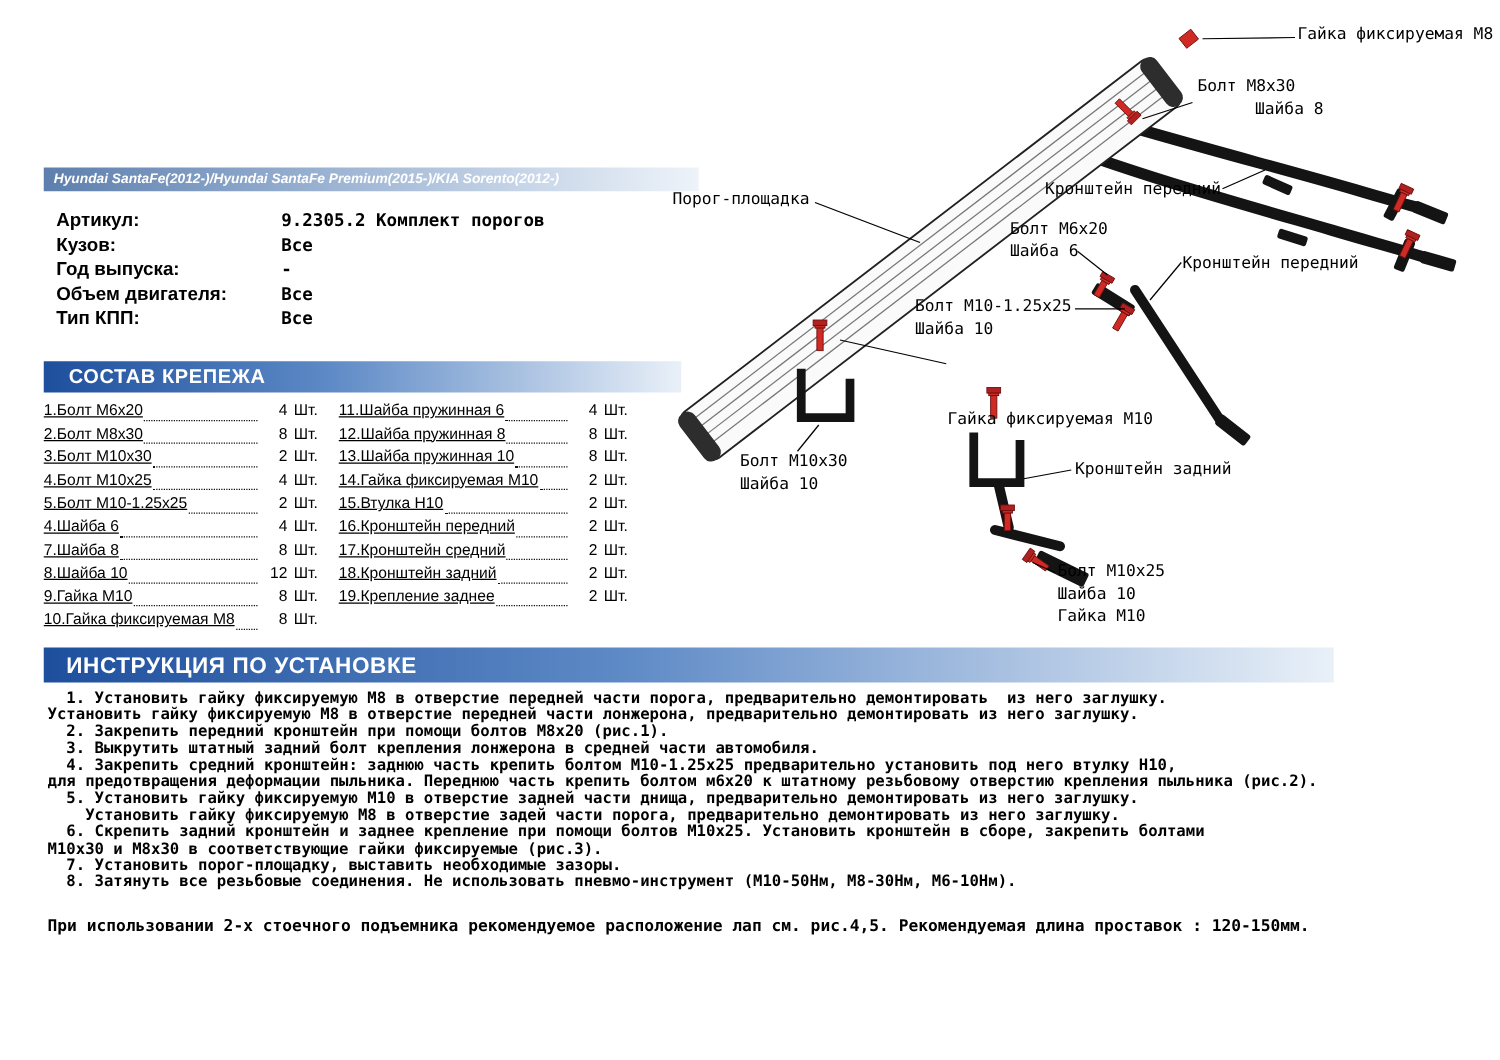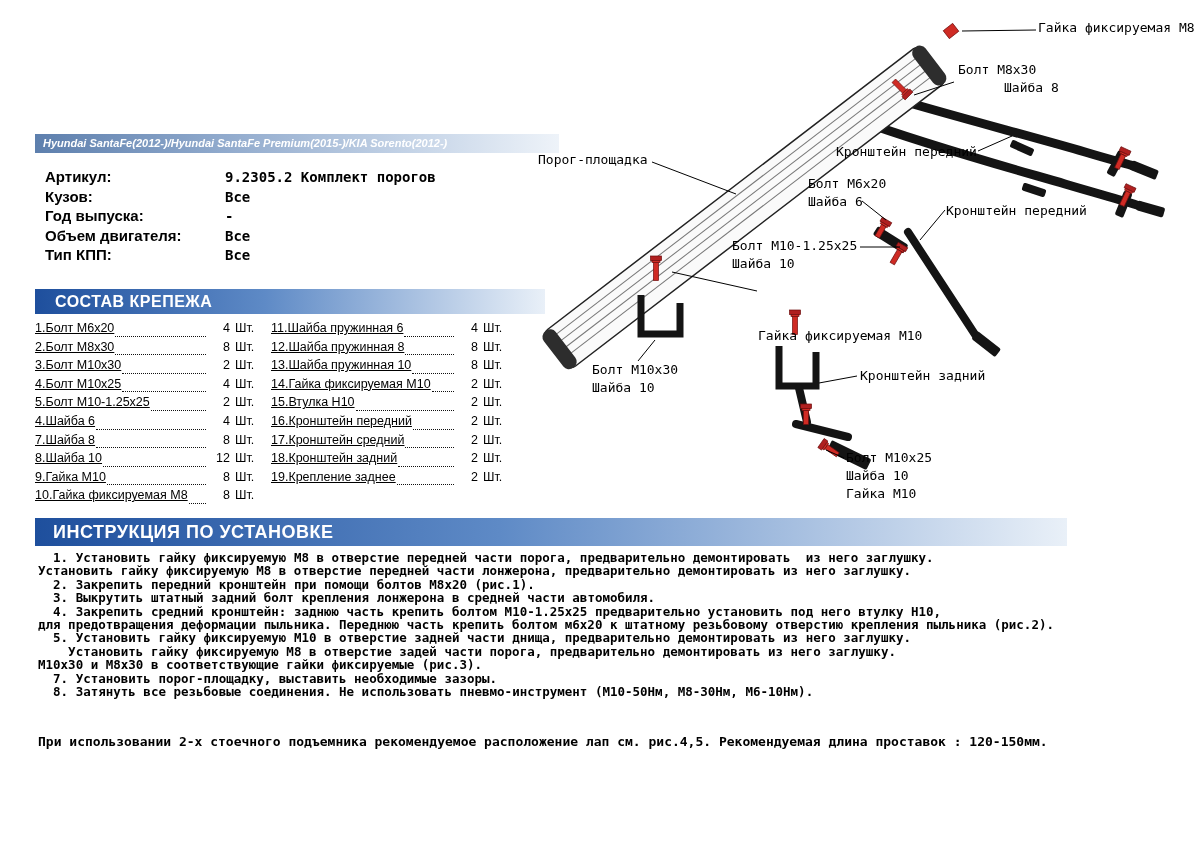--- a/index.html
+++ b/index.html
@@ -366,19 +366,20 @@
   </div>
   <div class="instr" id="instr-lines">
       <div class="instr-line">  1. Установить гайку фиксируемую М8 в отверстие передней части порога, предварительно демонтировать  из него заглушку.</div>
       <div class="instr-line">Установить гайку фиксируемую М8 в отверстие передней части лонжерона, предварительно демонтировать из него заглушку.</div>
       <div class="instr-line">  2. Закрепить передний кронштейн при помощи болтов М8х20 (рис.1).</div>
       <div class="instr-line">  3. Выкрутить штатный задний болт крепления лонжерона в средней части автомобиля.</div>
       <div class="instr-line">  4. Закрепить средний кронштейн: заднюю часть крепить болтом М10-1.25х25 предварительно установить под него втулку Н10,</div>
       <div class="instr-line">для предотвращения деформации пыльника. Переднюю часть крепить болтом м6х20 к штатному резьбовому отверстию крепления пыльника (рис.2).</div>
       <div class="instr-line">  5. Установить гайку фиксируемую М10 в отверстие задней части днища, предварительно демонтировать из него заглушку.</div>
       <div class="instr-line">    Установить гайку фиксируемую М8 в отверстие задей части порога, предварительно демонтировать из него заглушку.</div>
+      <div class="instr-line">  6. Скрепить задний кронштейн и заднее крепление при помощи болтов М10х25. Установить кронштейн в сборе, закрепить болтами</div>
       <div class="instr-line">М10х30 и М8х30 в соответствующие гайки фиксируемые (рис.3).</div>
       <div class="instr-line">  7. Установить порог-площадку, выставить необходимые зазоры.</div>
       <div class="instr-line">  8. Затянуть все резьбовые соединения. Не использовать пневмо-инструмент (М10-50Нм, М8-30Нм, М6-10Нм).</div>
     </div>
   <div class="footer-note">При использовании 2-х стоечного подъемника рекомендуемое расположение лап см. рис.4,5. Рекомендуемая длина проставок : 120-150мм.</div>
 
 </div>
 
 </body></html>

